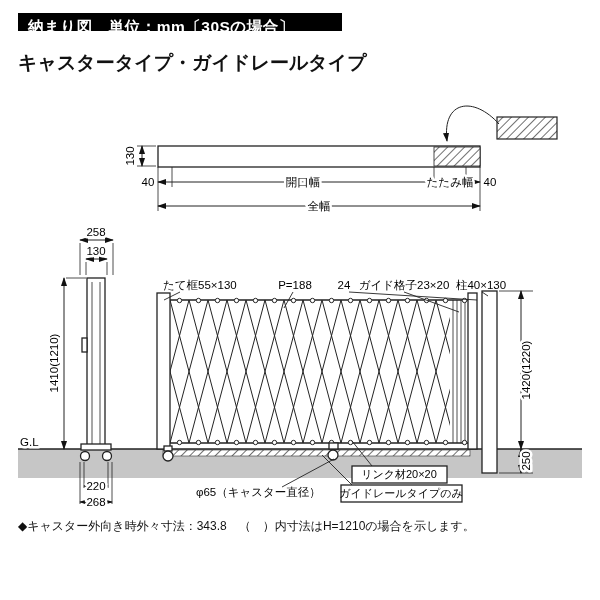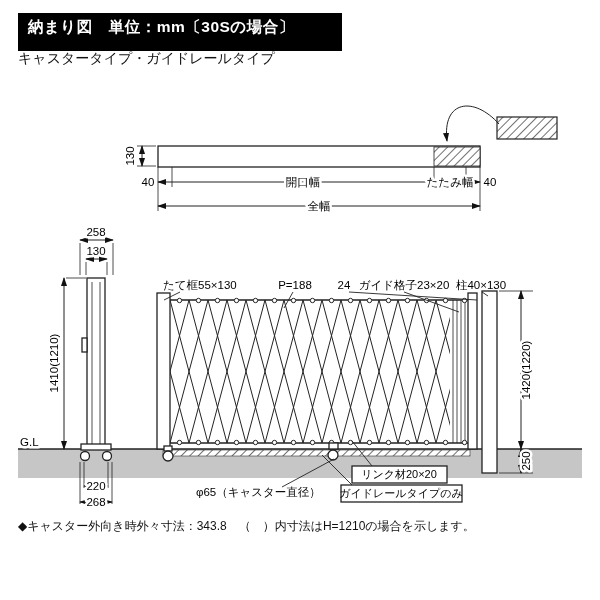--- a/index.html
+++ b/index.html
@@ -2,26 +2,26 @@
 <html><head>
 <meta charset="utf-8">
 <style>
   html,body { margin:0; padding:0; }
   body {
     width:600px; height:600px; position:relative; background:#fff;
     font-family:"Liberation Sans","DejaVu Sans",sans-serif; color:#111;
     overflow:hidden;
   }
   .titlebar {
-    position:absolute; left:18px; top:13px; width:324px; height:38px;
+    position:absolute; left:18px; top:13px; width:324px; height:18px;
     background:#000; color:#fff; font-weight:bold; font-size:15.5px;
     line-height:27px; padding-left:10px; box-sizing:border-box; letter-spacing:.5px;
   }
   .subtitle {
-    position:absolute; left:18px; top:50px; font-size:14px; font-weight:normal;
+    position:absolute; left:18px; top:50px; font-size:19px; font-weight:bold;
   }
   .footnote {
     position:absolute; left:18px; top:518px; font-size:12px; font-weight:normal;
     white-space:nowrap;
   }
   svg.diagram { position:absolute; left:0; top:0; }
   svg text { font-family:"Liberation Sans","DejaVu Sans",sans-serif; font-size:11.5px; fill:#000; }
   .part   { fill:#fff; stroke:#222; stroke-width:1.3; }
   .ln     { stroke:#222; stroke-width:1.3; fill:none; }
   .thin   { stroke:#222; stroke-width:0.8; fill:none; }

